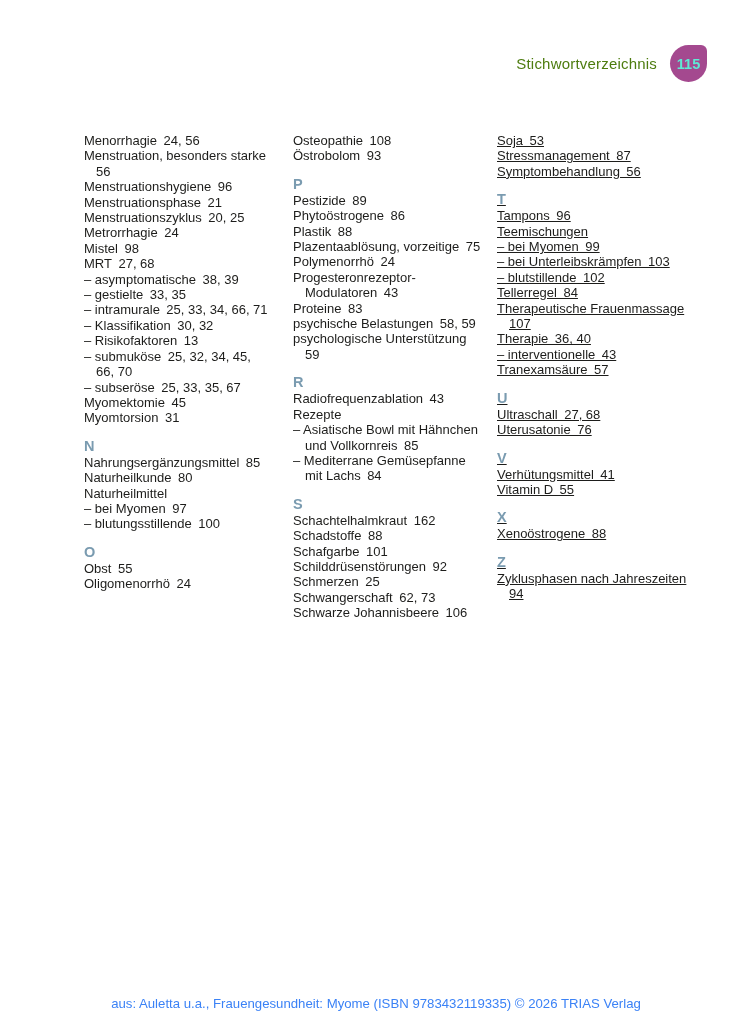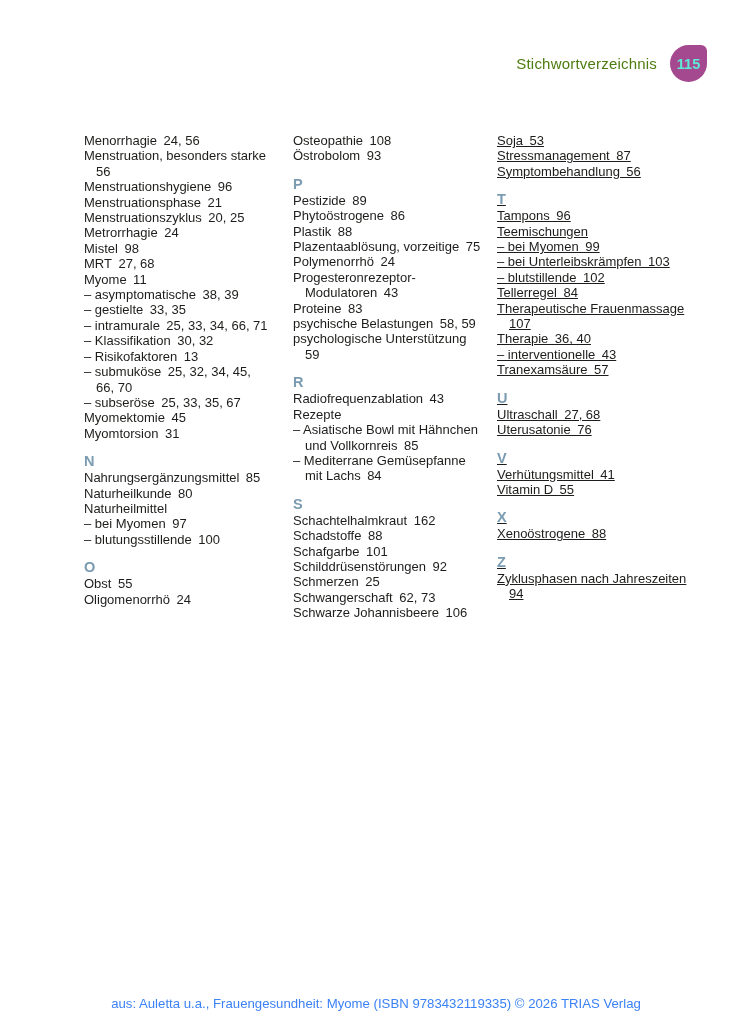--- a/index.html
+++ b/index.html
@@ -73,21 +73,20 @@
         <div class="block">
           <div class="entry">Menorrhagie 24, 56</div>
           <div class="entry">Menstruation, besonders starke
 56</div>
           <div class="entry">Menstruationshygiene 96</div>
           <div class="entry">Menstruationsphase 21</div>
           <div class="entry">Menstruationszyklus 20, 25</div>
           <div class="entry">Metrorrhagie 24</div>
           <div class="entry">Mistel 98</div>
           <div class="entry">MRT 27, 68</div>
-          <div class="entry">Myome 11</div>
           <div class="entry">– asymptomatische 38, 39</div>
           <div class="entry">– gestielte 33, 35</div>
           <div class="entry">– intramurale 25, 33, 34, 66, 71</div>
           <div class="entry">– Klassifikation 30, 32</div>
           <div class="entry">– Risikofaktoren 13</div>
           <div class="entry">– submuköse 25, 32, 34, 45,
 66, 70</div>
           <div class="entry">– subseröse 25, 33, 35, 67</div>
           <div class="entry">Myomektomie 45</div>
           <div class="entry">Myomtorsion 31</div>

